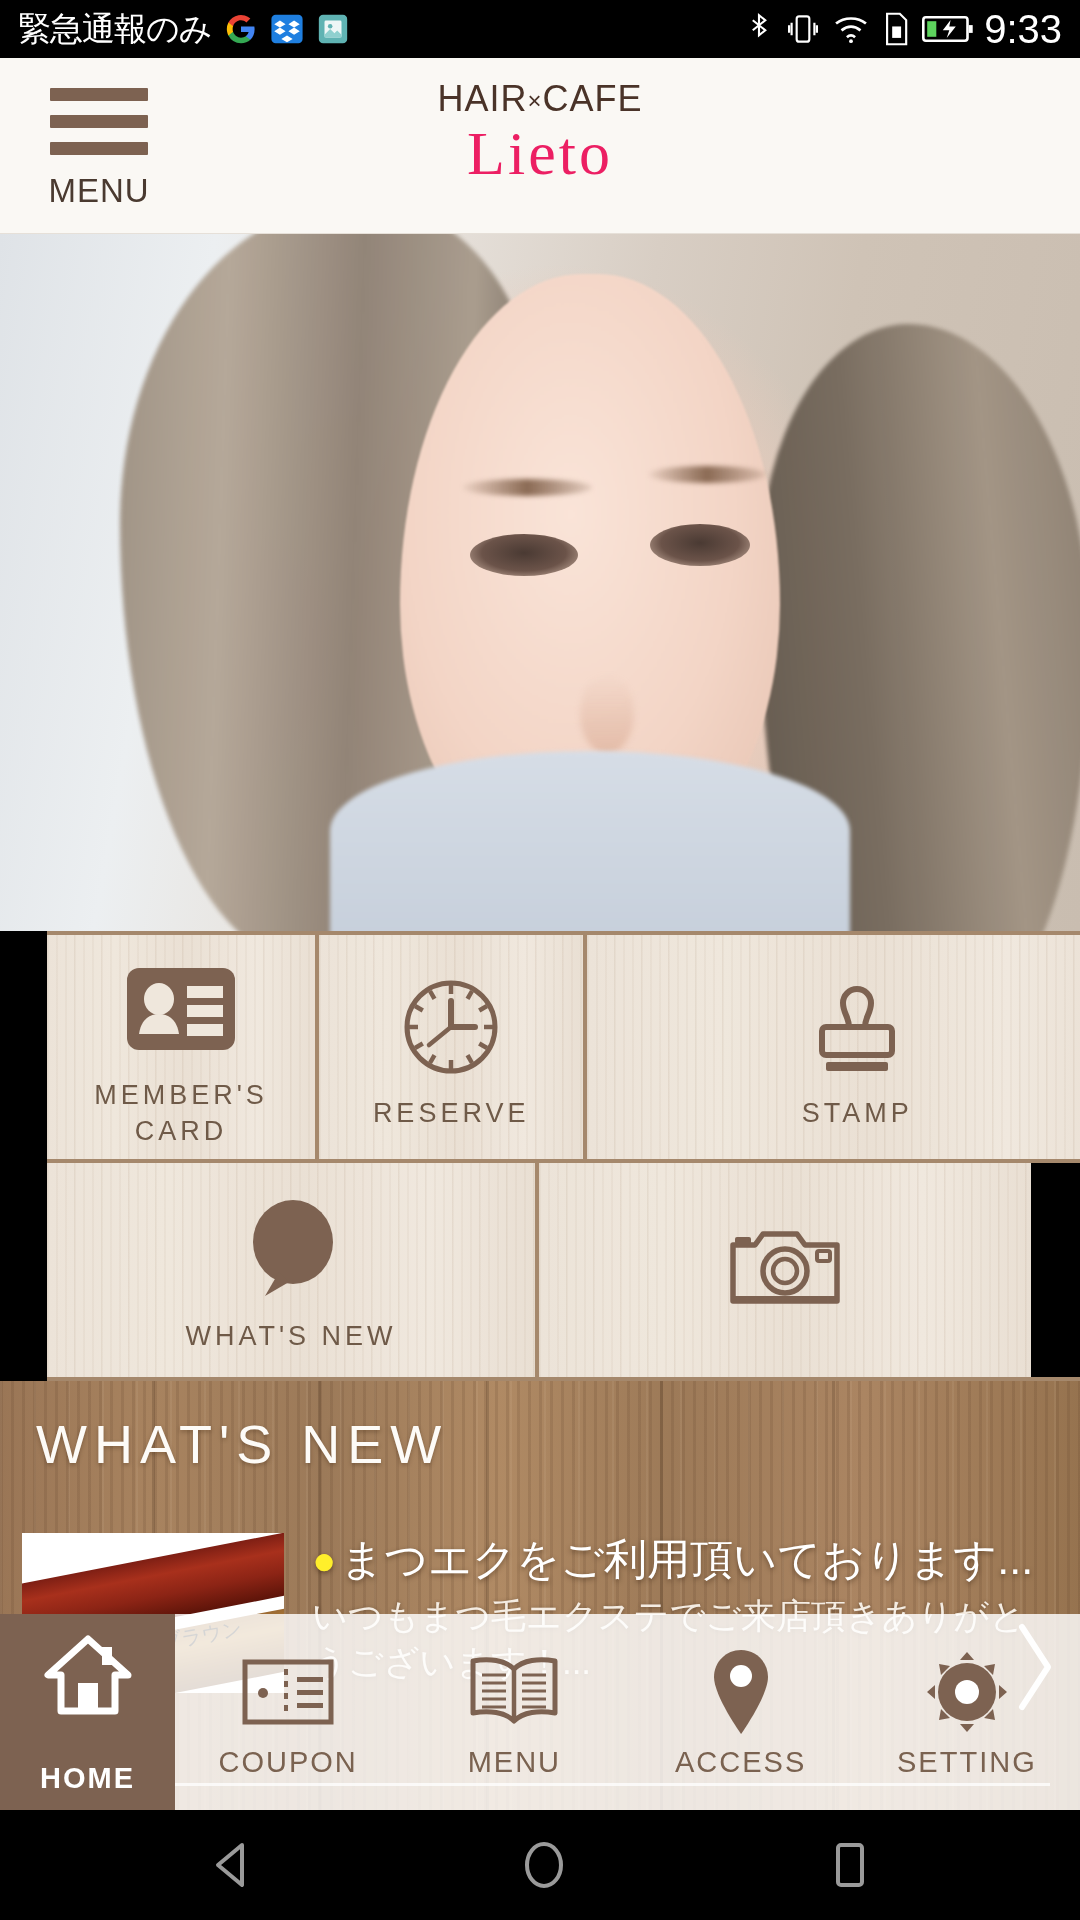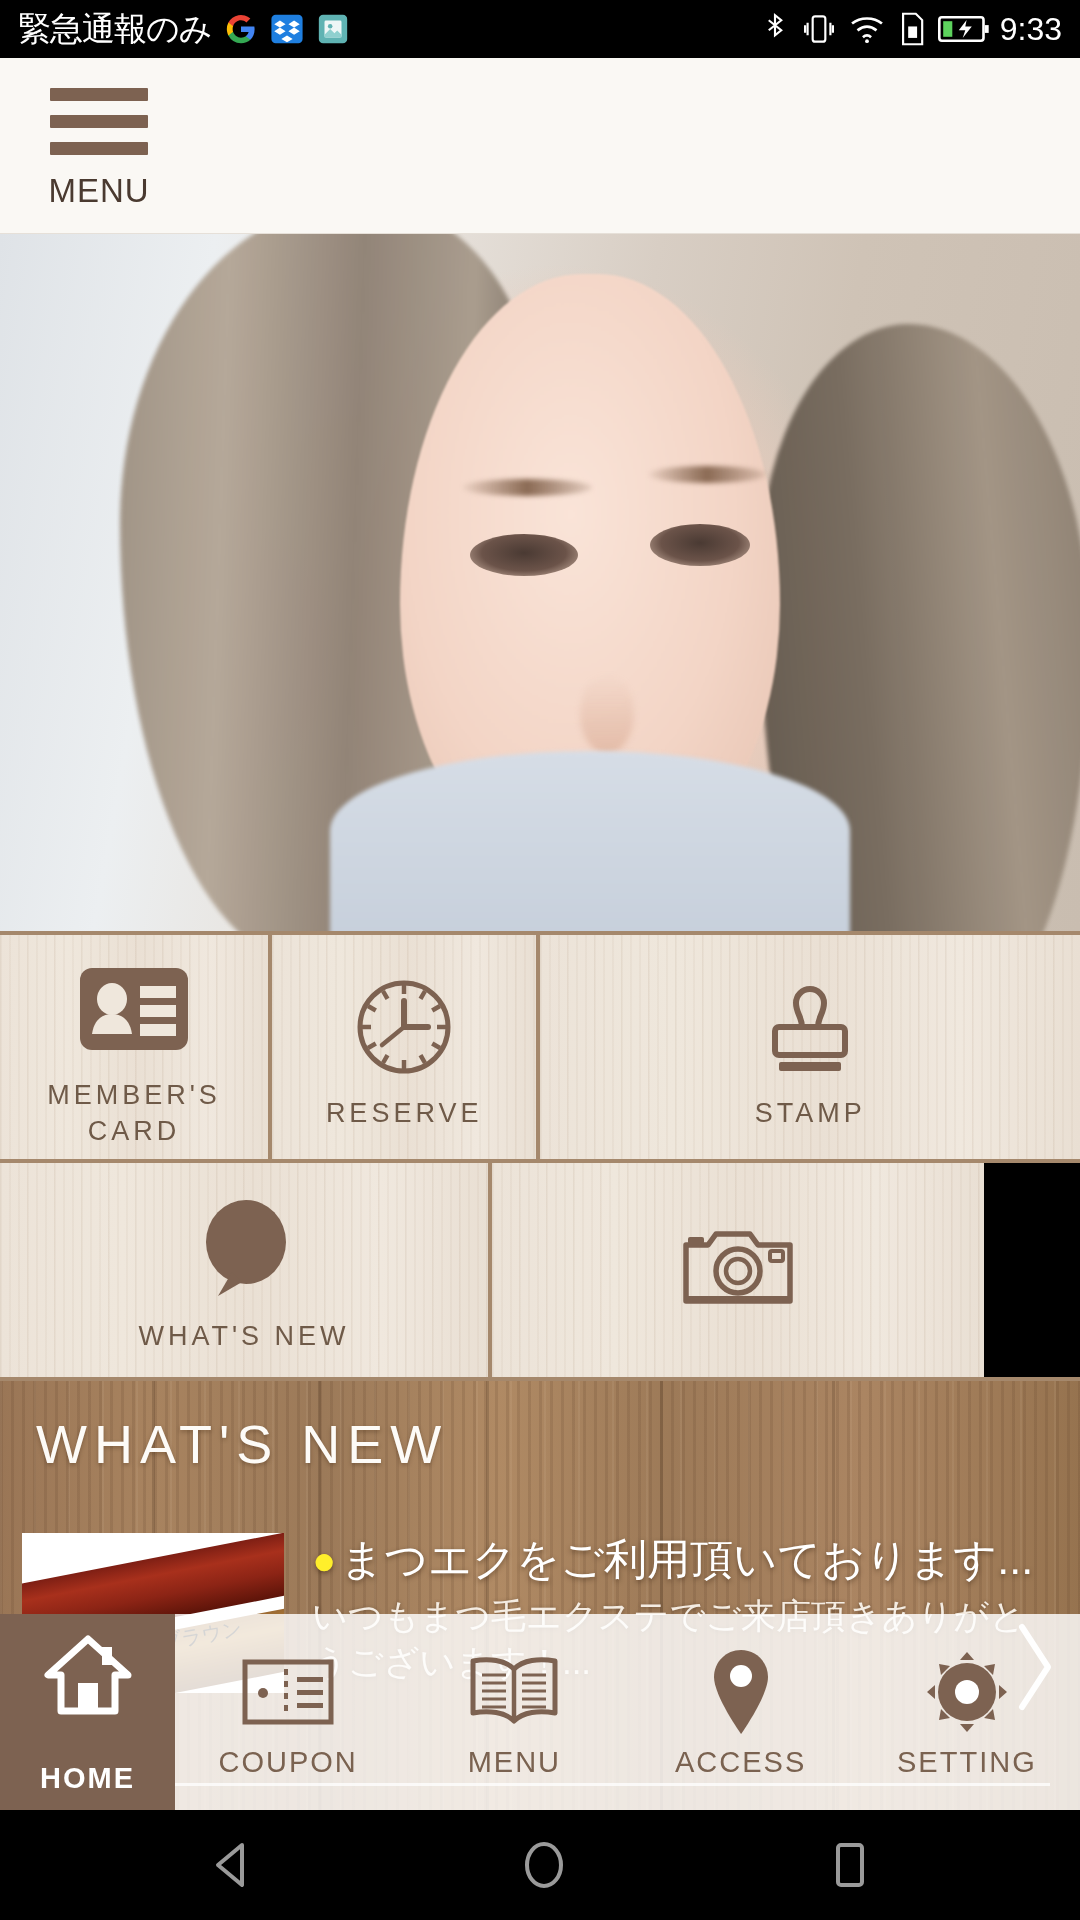--- a/index.html
+++ b/index.html
@@ -14,21 +14,21 @@
   .statusbar{
     position:absolute; left:0; top:0; width:1080px; height:58px;
     background:#000; color:#fff;
     display:flex; align-items:center; padding:0 18px;
   }
   .sb-carrier{ font-size:33px; letter-spacing:-1px; white-space:nowrap; }
   .sb-left-icons{ display:flex; align-items:center; gap:12px; margin-left:12px; }
   .sb-ico{ width:34px; height:34px; display:block; }
   .sb-spacer{ flex:1; }
   .sb-right{ display:flex; align-items:center; gap:12px; }
-  .sb-time{ font-size:32px; margin-left:10px; letter-spacing:0px; }
+  .sb-time{ font-size:40px; margin-left:10px; letter-spacing:0px; }
 
   
   .appheader{
     position:absolute; left:0; top:58px; width:1080px; height:176px;
     background:#faf8f4; border-bottom:1px solid #e6e0d8;
   }
   .menu-btn{
     position:absolute; left:44px; top:30px; width:110px;
     display:flex; flex-direction:column; align-items:center;
   }
@@ -101,21 +101,21 @@
     background:linear-gradient(180deg,rgba(230,190,170,0),rgba(214,166,142,.55));
     border-radius:50%; filter:blur(3px);
   }
   .shirt{
     position:absolute; left:330px; bottom:-20px; width:520px; height:200px;
     background:linear-gradient(180deg,#d6dde6 0%,#c6cfdb 100%);
     border-radius:50% 50% 0 0 / 40% 40% 0 0; filter:blur(2px);
   }
 
   
-  .grid{ position:absolute; left:0; top:931px; width:1080px; }
+  .grid{ position:absolute; left:0; top:931px; width:1080px;padding-left:47px; }
   .wood-light{
     background:
       repeating-linear-gradient(90deg, rgba(170,145,120,.08) 0 2px, rgba(255,255,255,0) 2px 9px),
       repeating-linear-gradient(90deg, rgba(190,168,146,.10) 0 1px, rgba(255,255,255,0) 1px 27px),
       linear-gradient(90deg,#ece3d8 0%,#efe7dc 25%,#eae0d4 52%,#f0e8de 78%,#e9dfd3 100%);
   }
   .row{ display:flex; width:1080px; border-top:4px solid #a5886c; }
   .row1{ height:228px; }
   .row2{ height:222px; border-bottom:4px solid #a5886c; }
   .tile{
@@ -265,20 +265,26 @@
   </span>
   <span class="sb-time">9:33</span>
 </div>
 
 <div class="appheader">
   <div class="menu-btn">
     <div class="bar"></div>
     <div class="bar"></div>
     <div class="bar"></div>
     <div class="menu-label">MENU</div>
+  </div>
+  <div class="brand">
+    <div class="brand-top">
+      <span>HAIR</span><span class="brand-x">×</span><span>CAFE</span>
+    </div>
+    <div class="brand-name">Lieto</div>
   </div>
 </div>
 
 <div class="hero">
   <div class="hero-hair-l"></div>
   <div class="hero-hair-r"></div>
   <div class="hero-face"></div>
   <div class="brow-l"></div>
   <div class="brow-r"></div>
   <div class="eye-l"></div>

